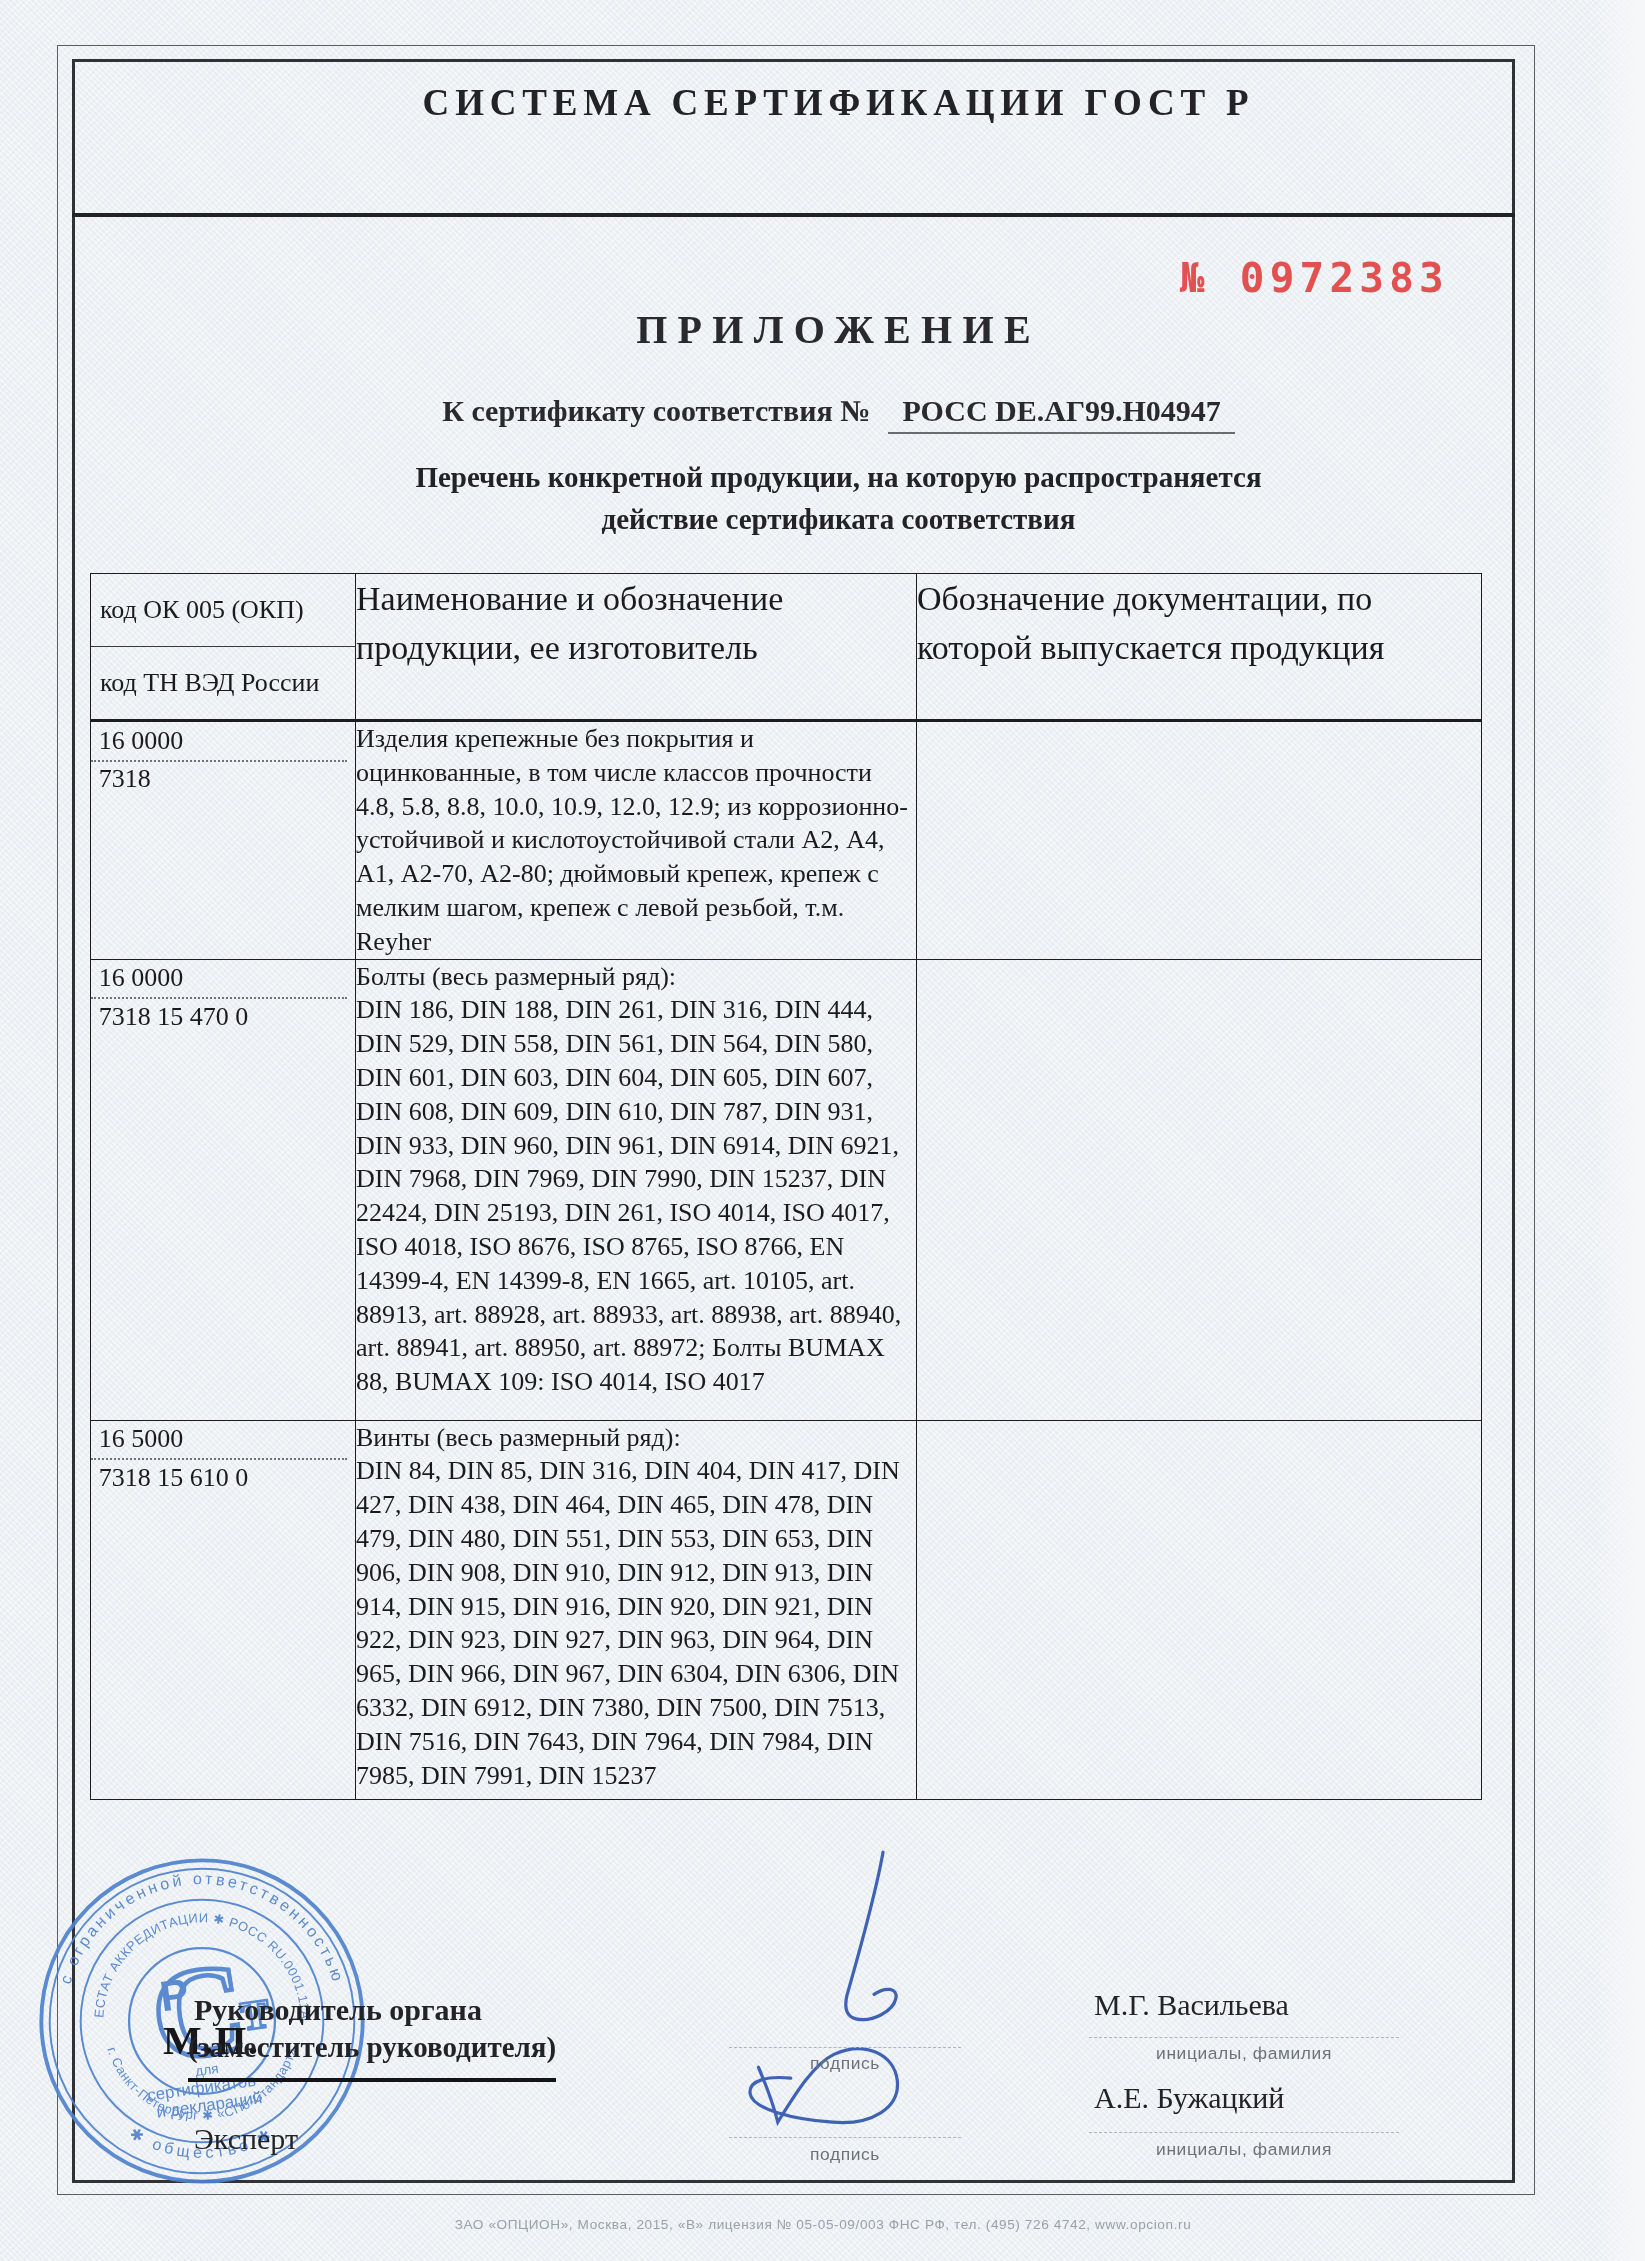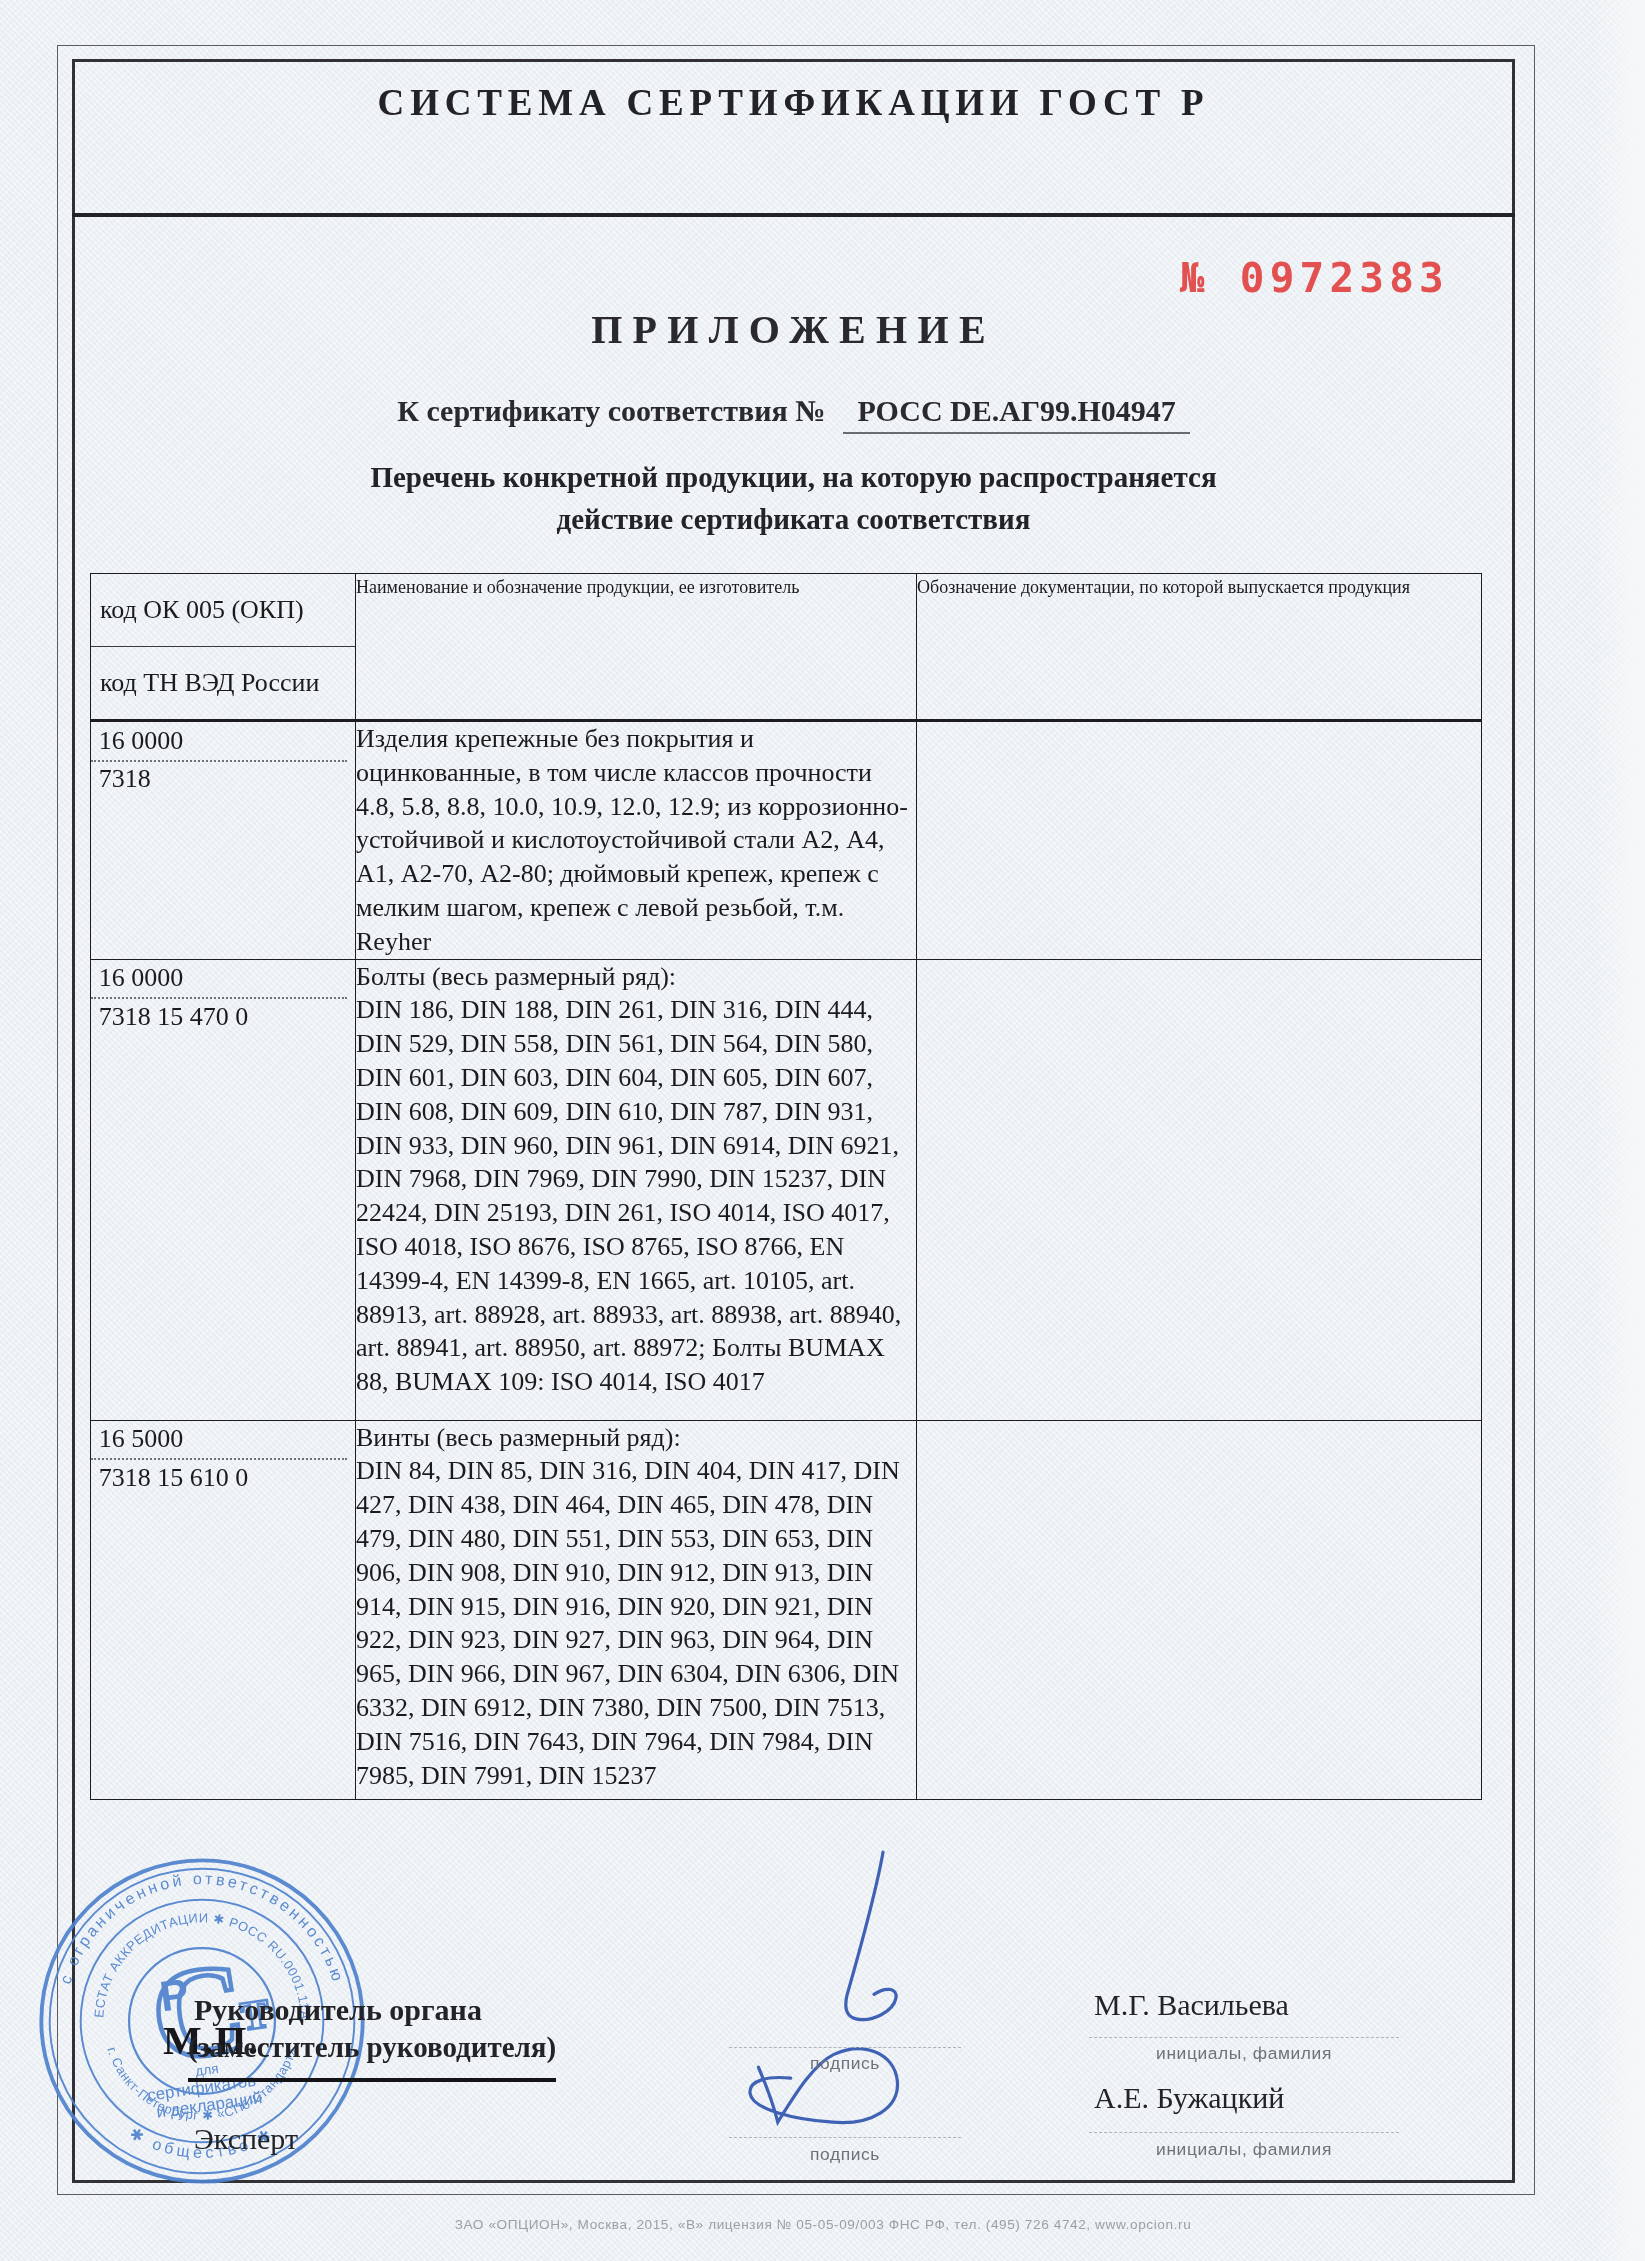--- a/index.html
+++ b/index.html
@@ -25,21 +25,21 @@
   }
   .frame-outer{
     position:absolute;left:57px;top:45px;width:1478px;height:2150px;
     border:1.9px solid #5b5d60;box-sizing:border-box;
   }
   .frame-inner{
     position:absolute;left:72px;top:59px;width:1443px;height:2124px;
     border:3.2px solid #323236;box-sizing:border-box;
   }
   .abs{position:absolute;}
-  .centered{left:72px;width:1443px;text-align:center;}
+  .centered{left:72px;width:1443px;text-align:center;padding-left:45px;}
 
   .hdr-line1{top:81px;font-size:37px;font-weight:bold;letter-spacing:5.8px;color:#232327;}
   .hdr-line2{top:145px;font-size:26.5px;font-weight:bold;letter-spacing:0.6px;color:#232327;}
   .hdr-rule{position:absolute;left:72px;top:213px;width:1443px;height:0;border-top:4.5px solid #232327;}
 
   .doc-number{
     top:254px;left:72px;width:1377px;text-align:right;
     font-family:"DejaVu Sans Mono",monospace;
     font-size:41px;font-weight:bold;letter-spacing:5.2px;color:#e25050;
   }
@@ -62,21 +62,21 @@
   .cert-table col.c2{width:561px;}
   .cert-table col.c3{width:565px;}
   .cert-table td,.cert-table th{
     border:1.9px solid #1d1d1f;vertical-align:top;padding:0;box-sizing:border-box;
     font-weight:normal;text-align:left;
   }
   .cert-table thead th{border-bottom-width:3.9px;}
   .th-codes{padding:0;}
   .th-codes .half{height:72px;display:flex;align-items:center;padding-left:9px;font-size:26px;}
   .th-codes .divider{border-top:1.9px solid #3a3a3e;}
-  .th-center{text-align:center;vertical-align:middle;font-size:18px;line-height:1.45;padding:6.5px 26px;margin-top:12px;}
+  .th-center{text-align:center;vertical-align:middle;font-size:34px;line-height:1.45;padding:6.5px 26px;margin-top:12px;}
   .codes-cell .code1{padding:3.9px 6.5px 1.3px 7.7px;}
   .codes-cell .dotline{margin:2.6px 0 1.3px 0;border-top:2.6px dotted #6f7276;width:97%;}
   .codes-cell .code2{padding:1.3px 6.5px 3.9px 7.7px;}
   .prod-cell{padding:3.9px 9px 6.5px 10.3px;line-height:1.30;}
   .row-h1 td{height:227px;}
   .row-h2 td{height:461px;}
   .row-h3 td{height:379px;}
 
   
   .role1{left:194px;top:1993px;font-size:30px;font-weight:bold;color:#232327;}

